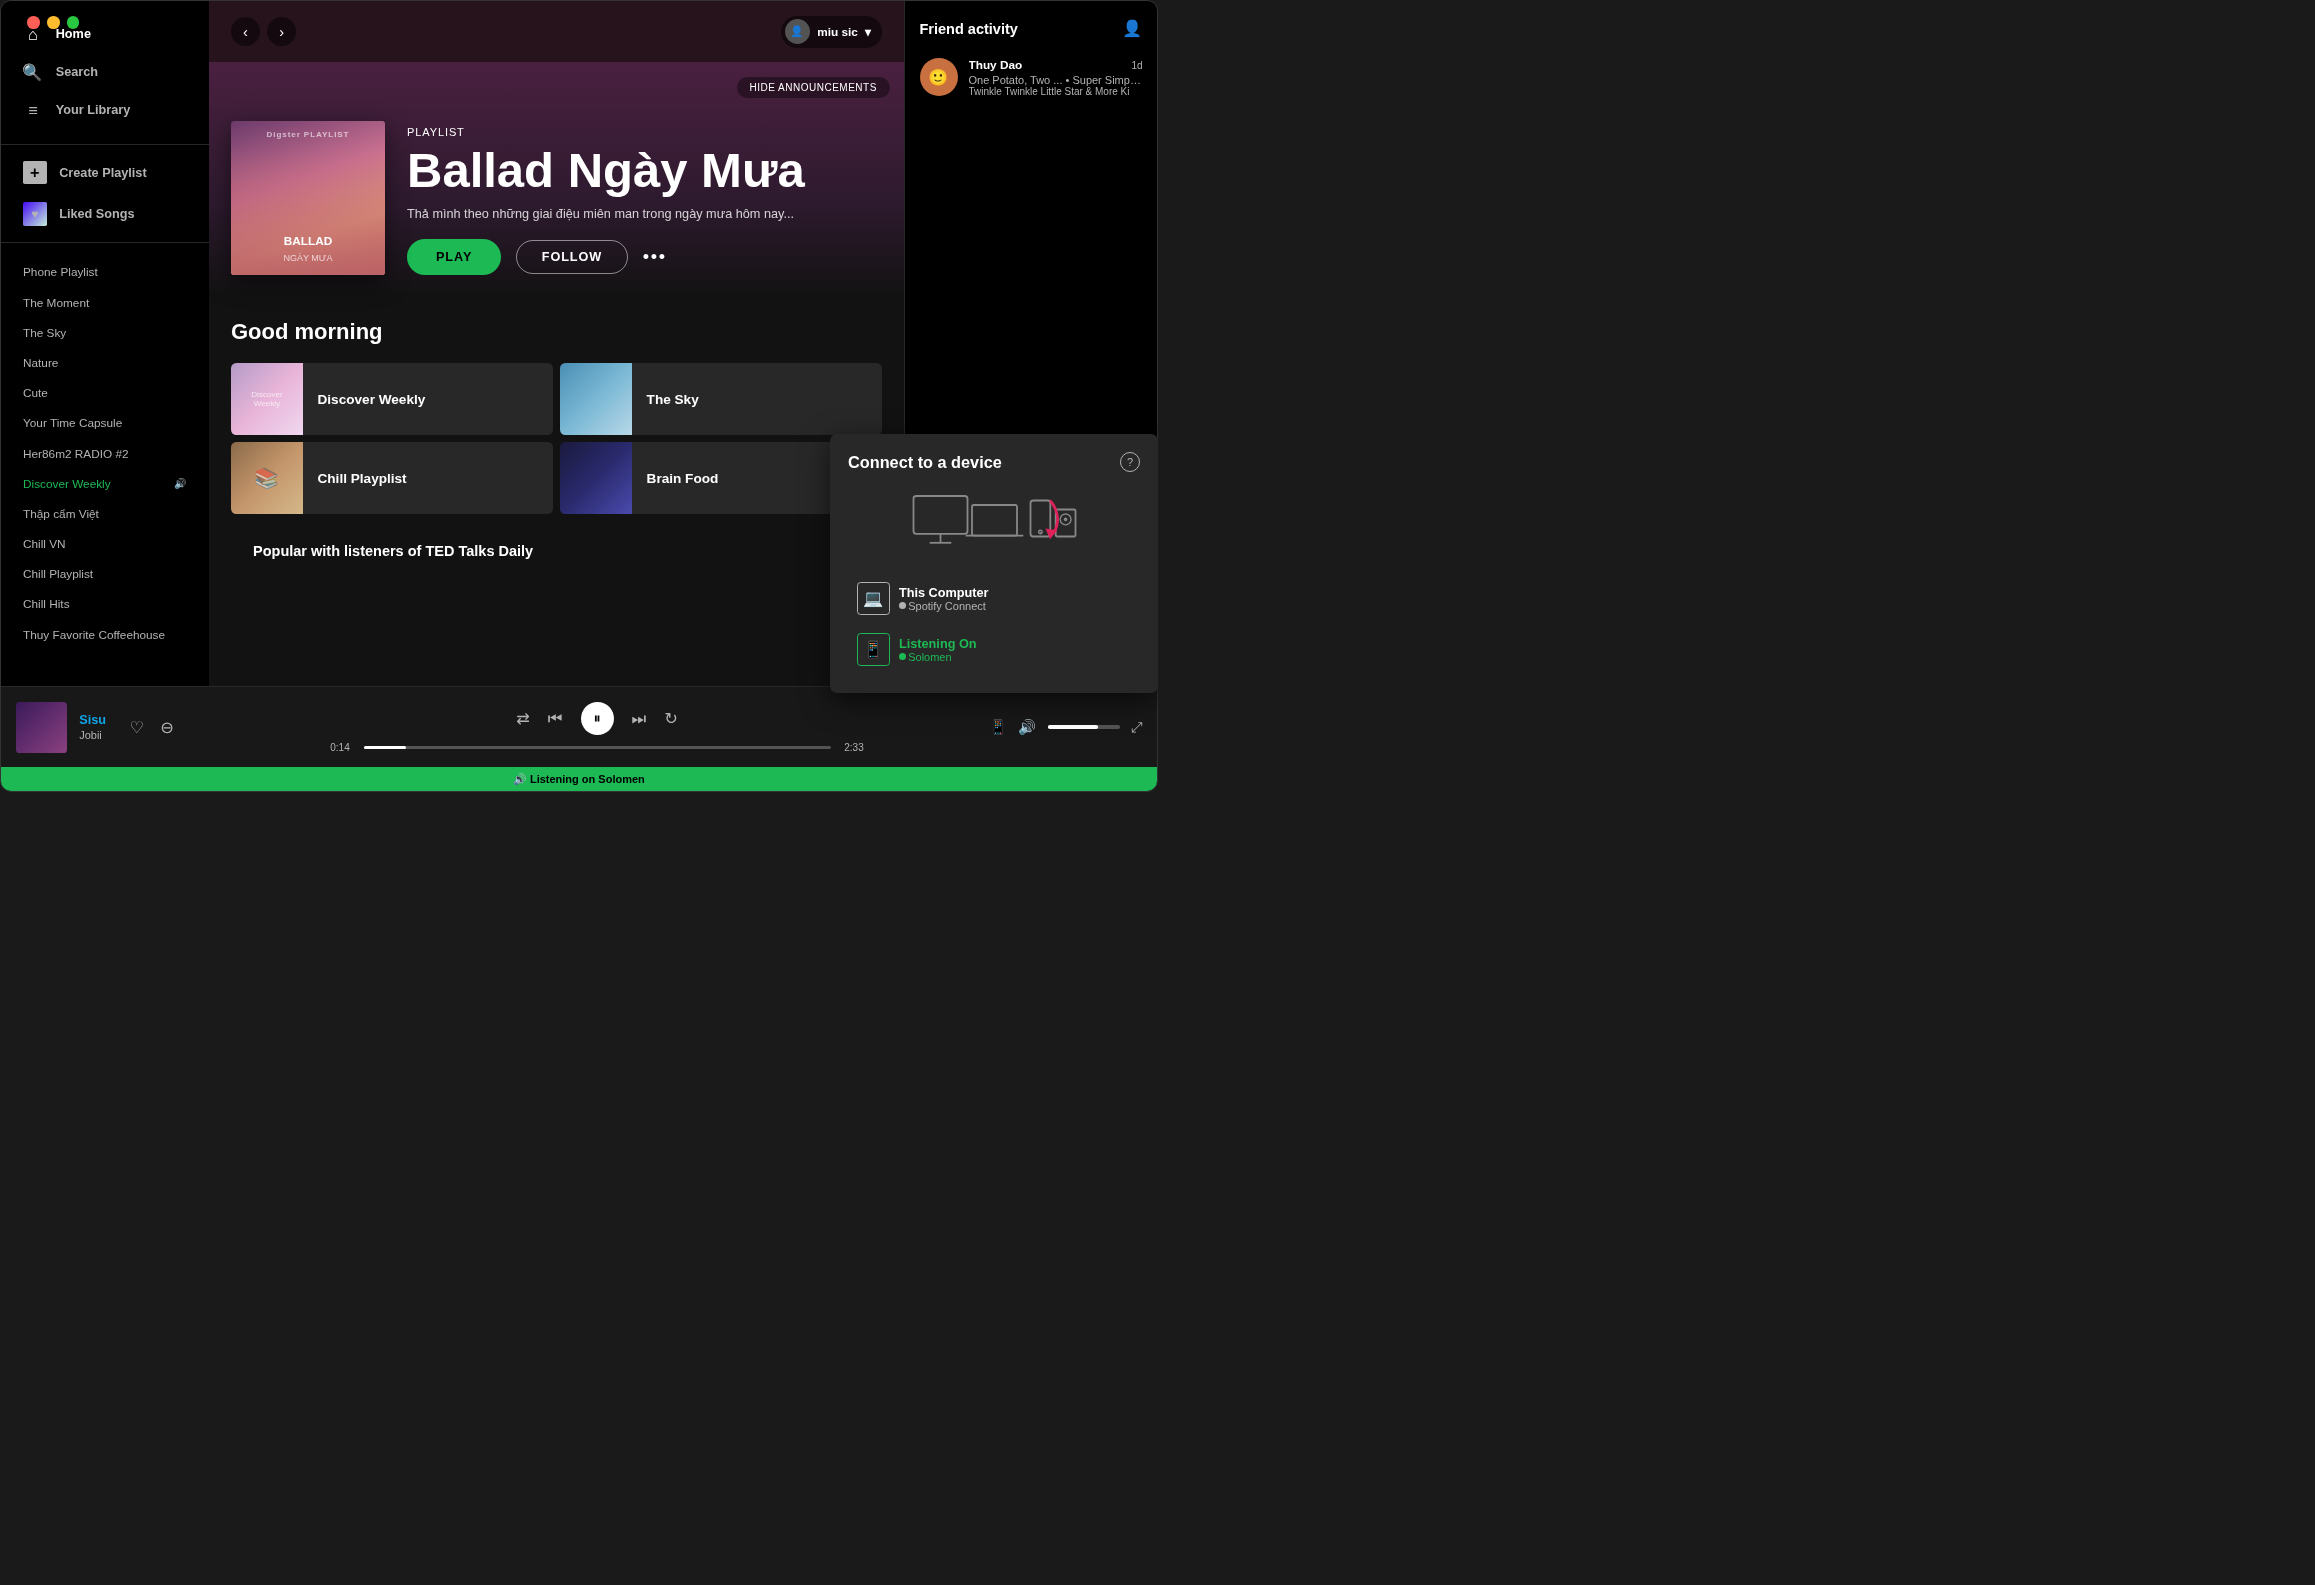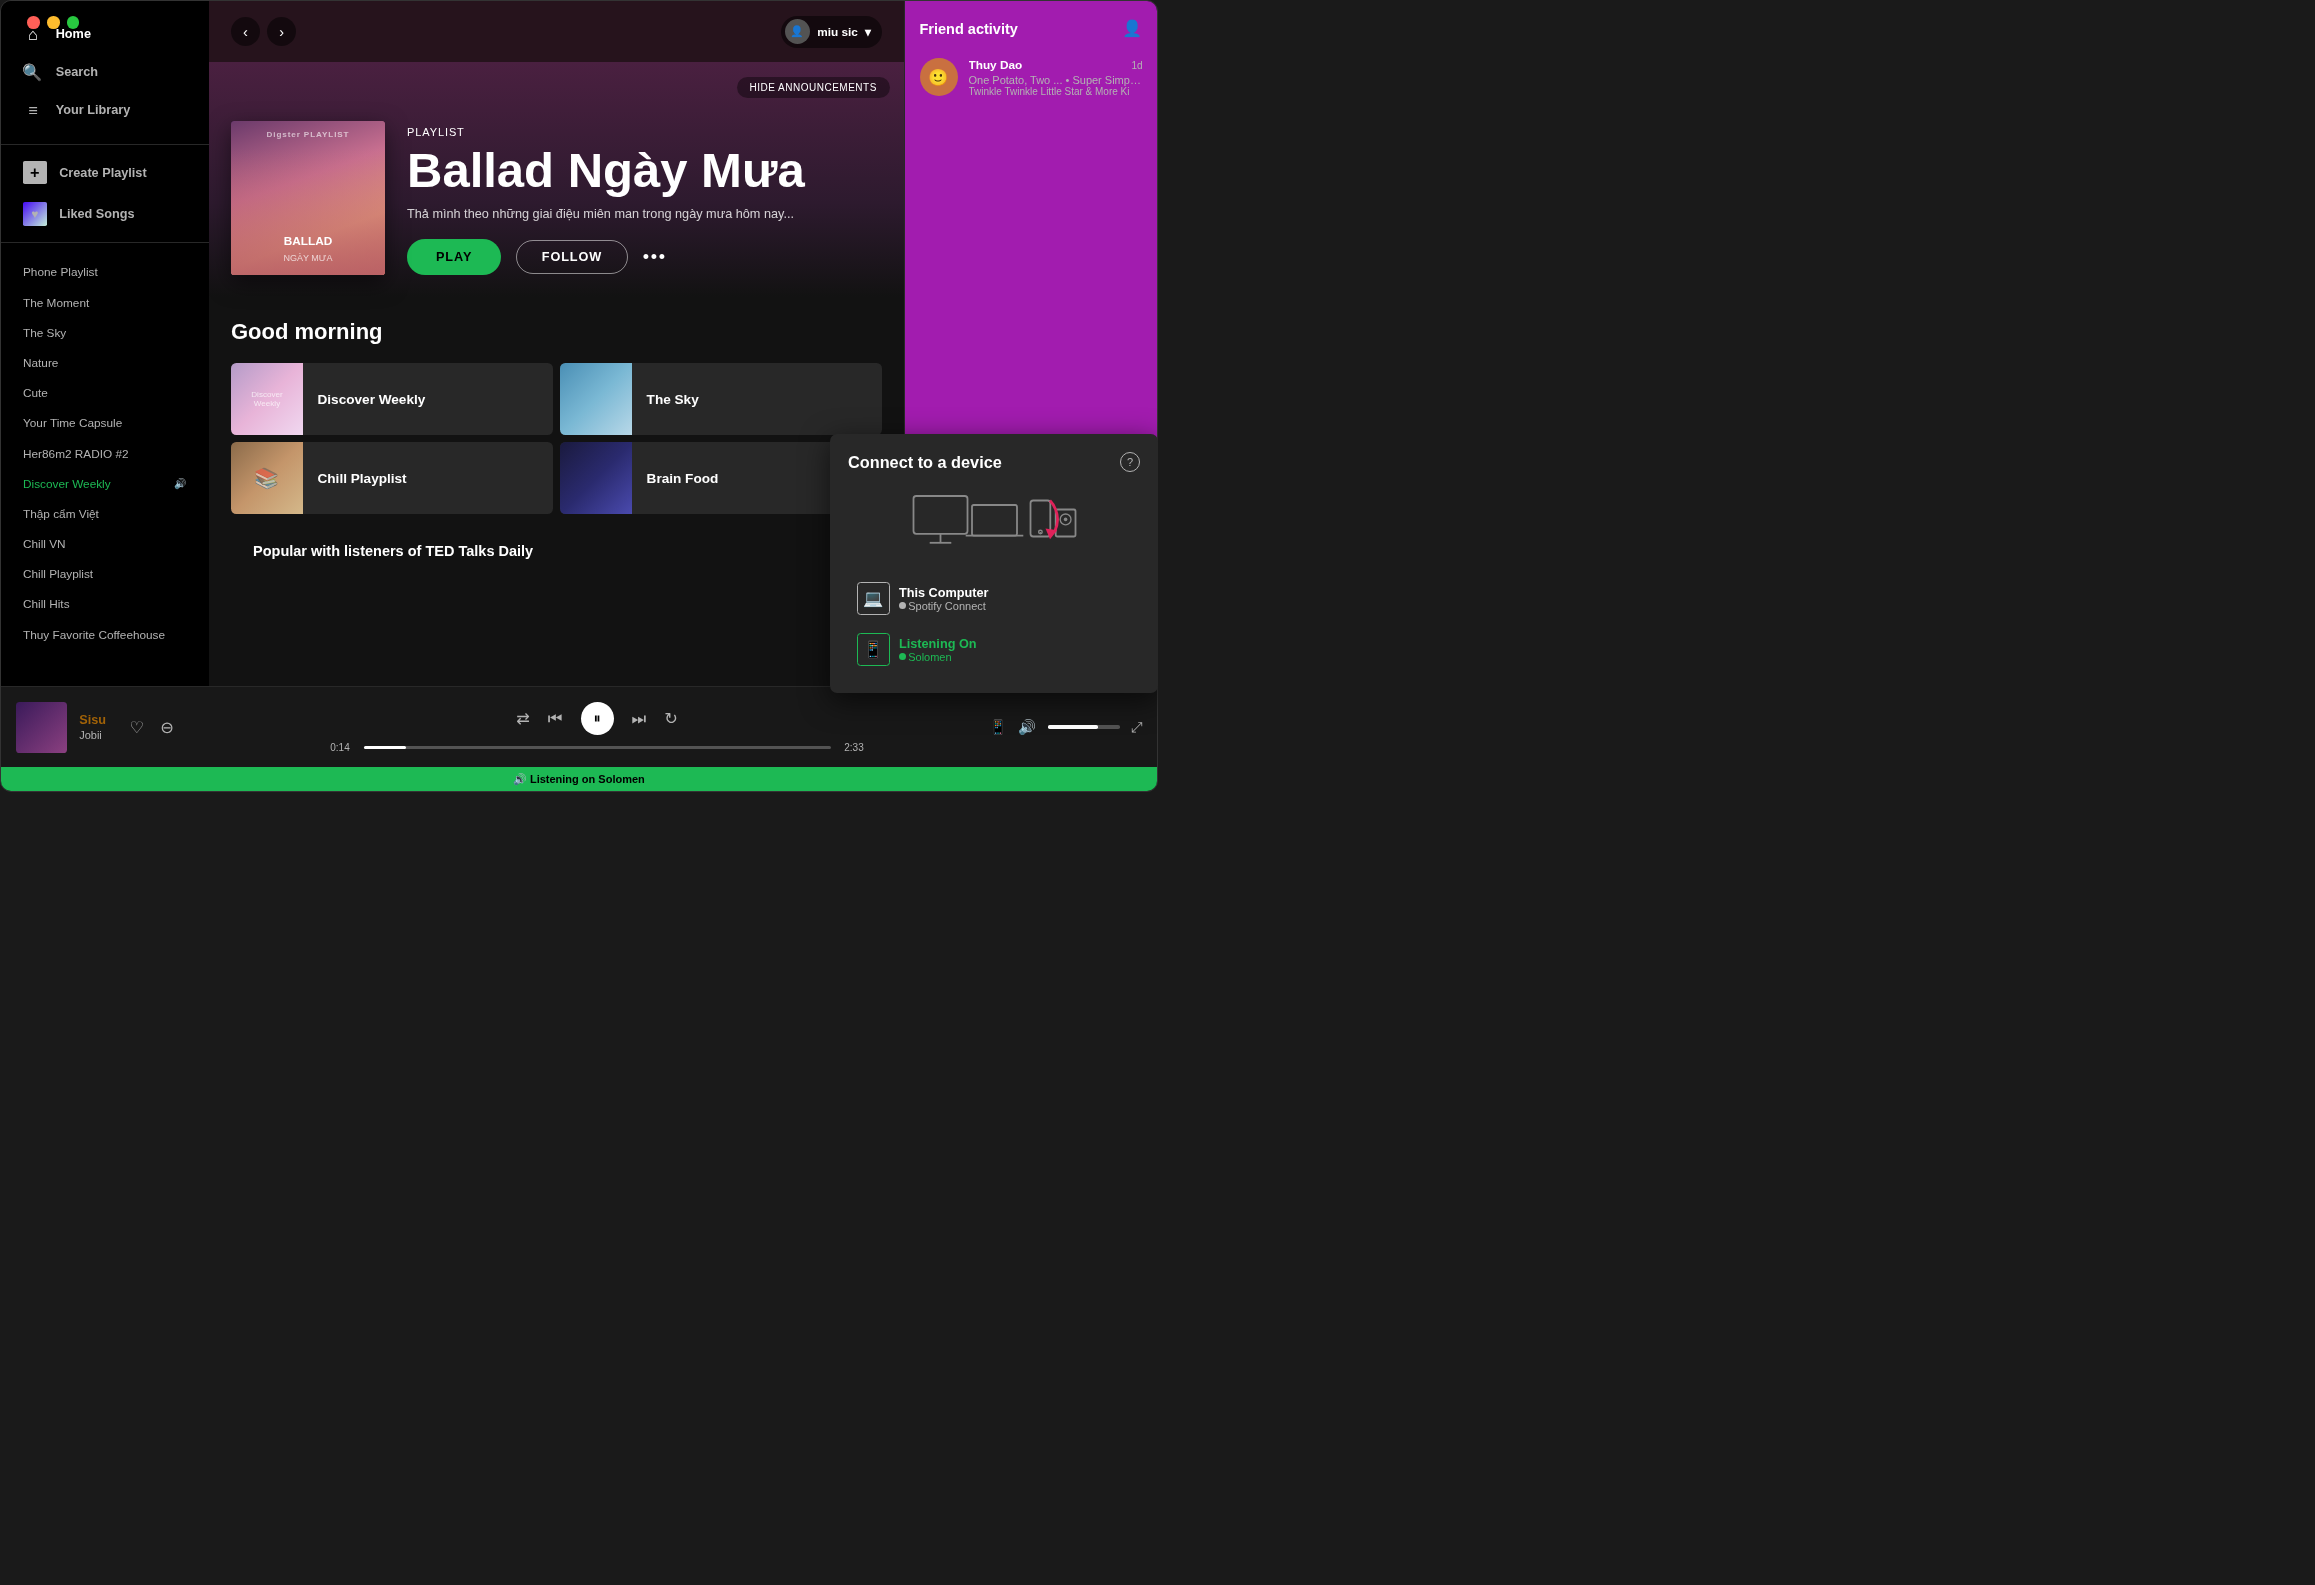--- a/index.html
+++ b/index.html
@@ -368,21 +368,21 @@
       color: rgba(255,255,255,0.5);
       text-align: center;
       flex-direction: column;
     }
     .brain-food-img {
       background: linear-gradient(135deg, #1a1a3e 0%, #2a2a6e 50%, #4a4aae 100%);
     }
     
     .right-panel {
       width: 253px;
-      background: #a21caf;
+      background: #000000;
       border-left: 0.9px solid #282828;
       display: flex;
       flex-direction: column;
       overflow: hidden;
       flex-shrink: 0;
     }
     .panel-header {
       display: flex;
       align-items: center;
       justify-content: space-between;
@@ -540,21 +540,21 @@
     .player-cover {
       width: 51px; height: 51px;
       border-radius: 3.6px;
       background: linear-gradient(135deg, #3a1a5a 0%, #8b4080 100%);
       flex-shrink: 0;
     }
     .player-track { }
     .player-title {
       font-size: 12.7px;
       font-weight: 600;
-      color: #a16207;
+      color: #0ea5e9;
     }
     .player-artist {
       font-size: 11px;
       color: #b3b3b3;
       margin-top: 1.8px;
     }
     .player-actions {
       display: flex;
       align-items: center;
       gap: 9px;

